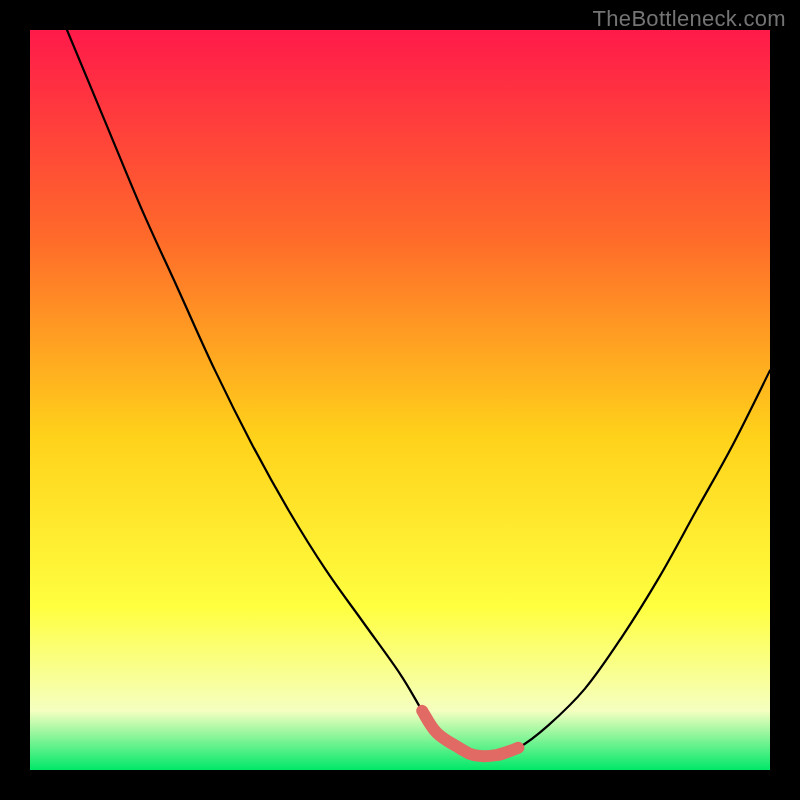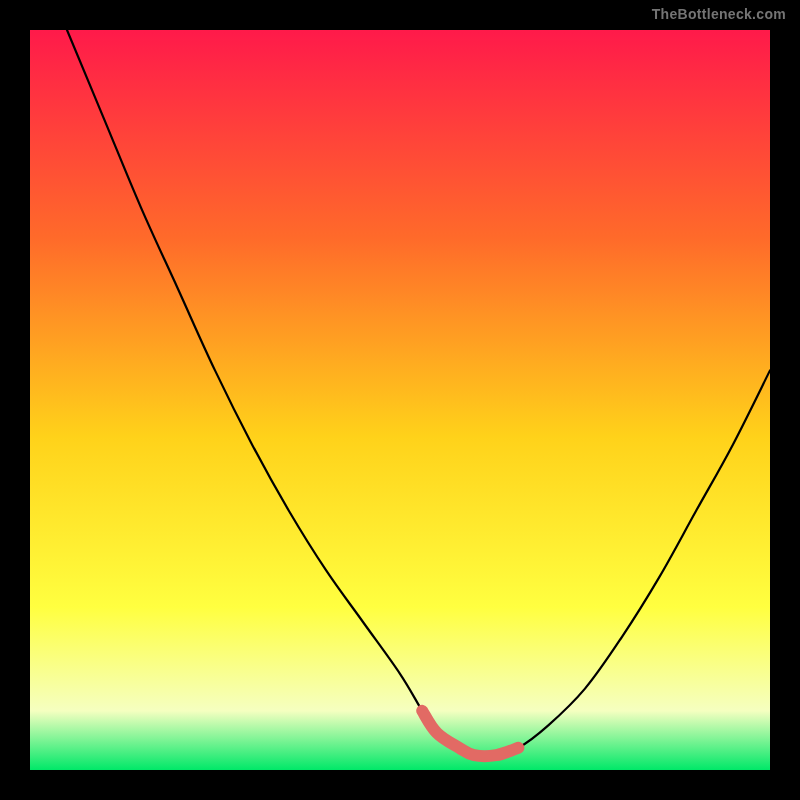--- a/index.html
+++ b/index.html
@@ -21,22 +21,22 @@
     left: 30px;
     top: 30px;
     width: 740px;
     height: 740px;
   }
   .credit {
     position: absolute;
     top: 6px;
     right: 14px;
     color: #747474;
-    font-size: 14px;
-    font-weight: 700;
+    font-size: 22px;
+    font-weight: 400;
     letter-spacing: 0.3px;
   }
   svg {
     display: block;
   }
 </style>
 </head>
 <body>
 
 <div class="chart-container">

